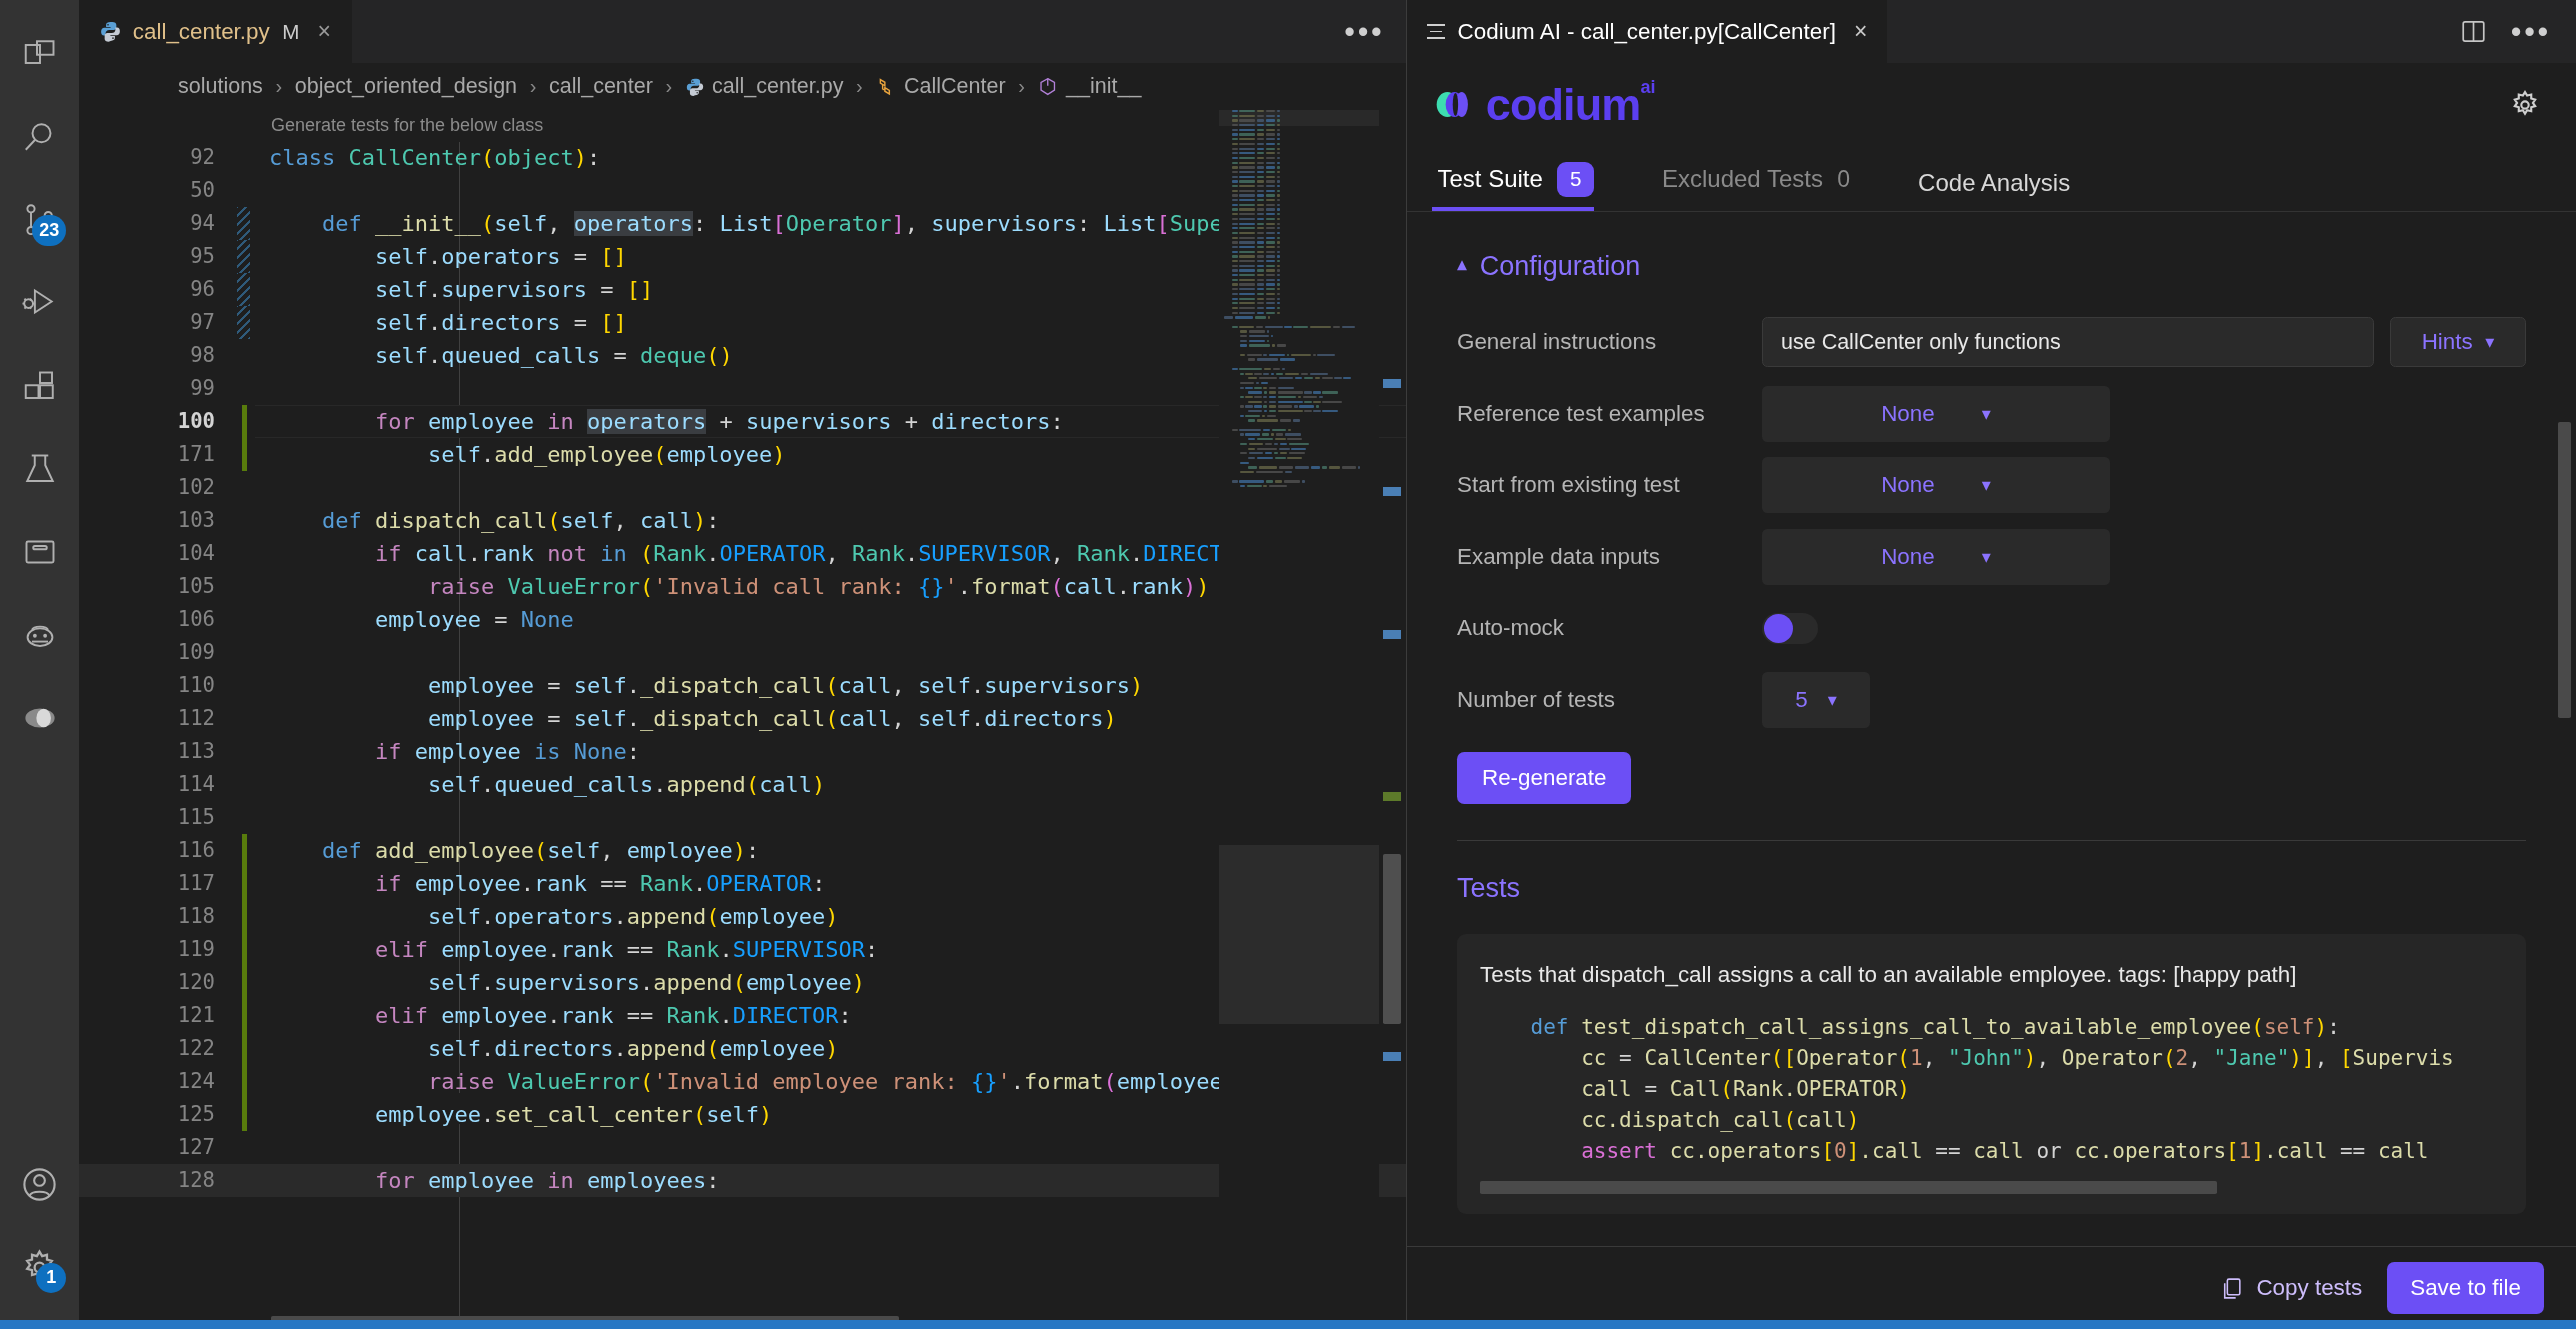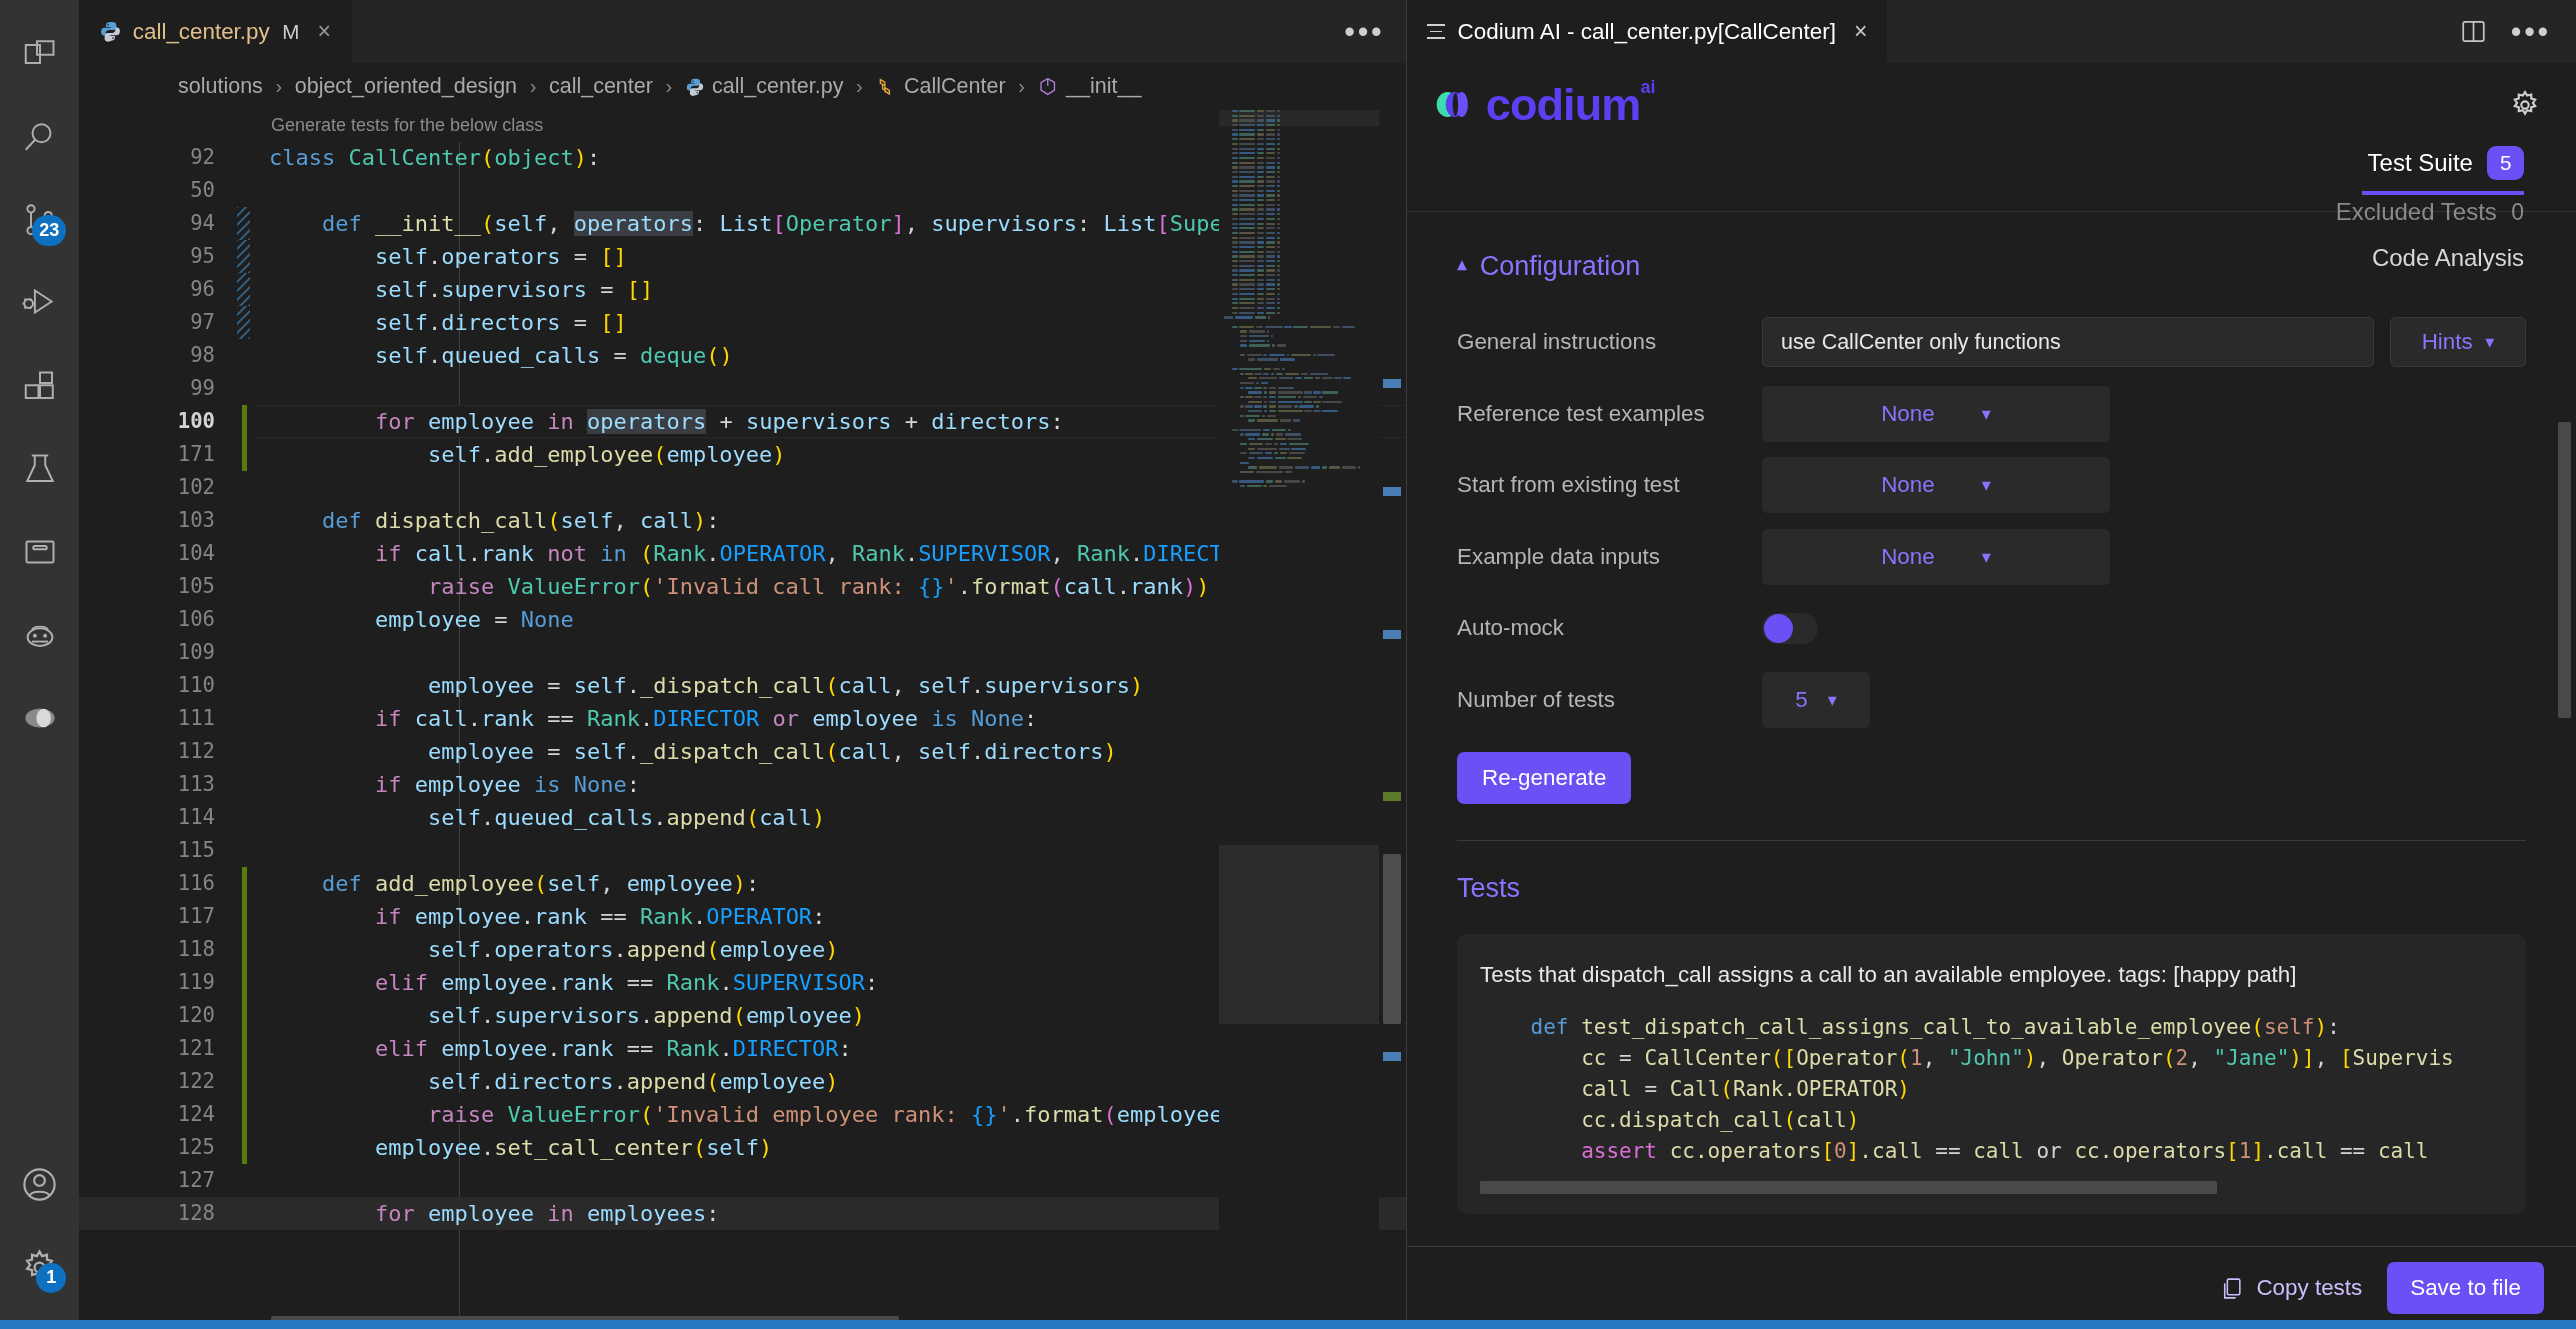--- a/index.html
+++ b/index.html
@@ -150,22 +150,22 @@
   .cd-tab-close { color: #c9c9c9; font-size: 23px; margin-left: 5.4px; }
   .cd-tabs-actions { margin-left: auto; display: flex; align-items: center; gap: 23px; padding-right: 25px; }
 
   .cd-scroll { flex: 1 1 auto; position: relative; overflow: hidden; }
   .cd-inner { position: absolute; inset: 0; overflow: hidden; }
 
   .cd-logo-row { height: 83px; display: flex; align-items: center; padding-left: 27px; position: relative;}
   .cd-gear { position: absolute; right: 34px; top: 25px; }
 
   .cd-nav {
-    display: flex; align-items: flex-end; gap: 0px;
-    padding-left: 30.5px; border-bottom: 0.9px solid #333333; height: 66px; flex-direction: column;
+    display: flex; align-items: flex-end; gap: 16px;
+    padding-left: 30.5px; border-bottom: 0.9px solid #333333; height: 66px;
   }
   .cd-navitem {
     display: flex; align-items: center; gap: 14.4px;
     padding: 0 20px 14.4px 0; margin-right: 32px; font-size: 24px;
     color: #8a8a8a; position: relative; cursor: pointer;
   }
   .cd-navitem.active { color: #ffffff; }
   .cd-navitem.active::after {
     content:""; position: absolute; left: -5.4px; right: 20px; bottom: 0; height: 3.6px; background: #6c4ff5;
   }
@@ -455,21 +455,20 @@
         <div class="line"><span class="ln">99</span><span class="code"></span></div>
         <div class="line cur"><div class="gutter-green"></div><span class="ln">100</span><span class="code">        <span class="kw">for</span> <span class="v">employee</span> <span class="kw">in</span> <span class="hl v">operators</span> <span class="op">+</span> <span class="v">supervisors</span> <span class="op">+</span> <span class="v">directors</span>:</span></div>
         <div class="line"><div class="gutter-green"></div><span class="ln">171</span><span class="code">            <span class="v">self</span>.<span class="fn">add_employee</span><span class="p1">(</span><span class="v">employee</span><span class="p1">)</span></span></div>
         <div class="line"><span class="ln">102</span><span class="code"></span></div>
         <div class="line"><span class="ln">103</span><span class="code">    <span class="k">def</span> <span class="fn">dispatch_call</span><span class="p1">(</span><span class="v">self</span>, <span class="v">call</span><span class="p1">)</span>:</span></div>
         <div class="line"><span class="ln">104</span><span class="code">        <span class="kw">if</span> <span class="v">call</span>.<span class="v">rank</span> <span class="kw">not</span> <span class="k">in</span> <span class="p1">(</span><span class="cls">Rank</span>.<span class="p3">OPERATOR</span>, <span class="cls">Rank</span>.<span class="p3">SUPERVISOR</span>, <span class="cls">Rank</span>.<span class="p3">DIRECTOR</span></span></div>
         <div class="line"><span class="ln">105</span><span class="code">            <span class="kw">raise</span> <span class="cls">ValueError</span><span class="p1">(</span><span class="s">'Invalid call rank: </span><span class="p3">{}</span><span class="s">'</span>.<span class="fn">format</span><span class="p2">(</span><span class="v">call</span>.<span class="v">rank</span><span class="p2">)</span><span class="p1">)</span></span></div>
         <div class="line"><span class="ln">106</span><span class="code">        <span class="v">employee</span> <span class="op">=</span> <span class="k">None</span></span></div>
         <div class="line"><span class="ln">109</span></div>
         <div class="line"><span class="ln">110</span><span class="code">            <span class="v">employee</span> <span class="op">=</span> <span class="v">self</span>.<span class="fn">_dispatch_call</span><span class="p1">(</span><span class="v">call</span>, <span class="v">self</span>.<span class="v">supervisors</span><span class="p1">)</span></span></div>
-        <div class="line"><span class="ln">111</span><span class="code">        <span class="kw">if</span> <span class="v">call</span>.<span class="v">rank</span> <span class="op">==</span> <span class="cls">Rank</span>.<span class="p3">DIRECTOR</span> <span class="kw">or</span> <span class="v">employee</span> <span class="k">is</span> <span class="k">None</span>:</span></div>
         <div class="line"><span class="ln">112</span><span class="code">            <span class="v">employee</span> <span class="op">=</span> <span class="v">self</span>.<span class="fn">_dispatch_call</span><span class="p1">(</span><span class="v">call</span>, <span class="v">self</span>.<span class="v">directors</span><span class="p1">)</span></span></div>
         <div class="line"><span class="ln">113</span><span class="code">        <span class="kw">if</span> <span class="v">employee</span> <span class="k">is</span> <span class="k">None</span>:</span></div>
         <div class="line"><span class="ln">114</span><span class="code">            <span class="v">self</span>.<span class="v">queued_calls</span>.<span class="fn">append</span><span class="p1">(</span><span class="v">call</span><span class="p1">)</span></span></div>
         <div class="line"><span class="ln">115</span><span class="code"></span></div>
         <div class="line"><div class="gutter-green"></div><span class="ln">116</span><span class="code">    <span class="k">def</span> <span class="fn">add_employee</span><span class="p1">(</span><span class="v">self</span>, <span class="v">employee</span><span class="p1">)</span>:</span></div>
         <div class="line"><div class="gutter-green"></div><span class="ln">117</span><span class="code">        <span class="kw">if</span> <span class="v">employee</span>.<span class="v">rank</span> <span class="op">==</span> <span class="cls">Rank</span>.<span class="p3">OPERATOR</span>:</span></div>
         <div class="line"><div class="gutter-green"></div><span class="ln">118</span><span class="code">            <span class="v">self</span>.<span class="v">operators</span>.<span class="fn">append</span><span class="p1">(</span><span class="v">employee</span><span class="p1">)</span></span></div>
         <div class="line"><div class="gutter-green"></div><span class="ln">119</span><span class="code">        <span class="kw">elif</span> <span class="v">employee</span>.<span class="v">rank</span> <span class="op">==</span> <span class="cls">Rank</span>.<span class="p3">SUPERVISOR</span>:</span></div>
         <div class="line"><div class="gutter-green"></div><span class="ln">120</span><span class="code">            <span class="v">self</span>.<span class="v">supervisors</span>.<span class="fn">append</span><span class="p1">(</span><span class="v">employee</span><span class="p1">)</span></span></div>
         <div class="line"><div class="gutter-green"></div><span class="ln">121</span><span class="code">        <span class="kw">elif</span> <span class="v">employee</span>.<span class="v">rank</span> <span class="op">==</span> <span class="cls">Rank</span>.<span class="p3">DIRECTOR</span>:</span></div>

